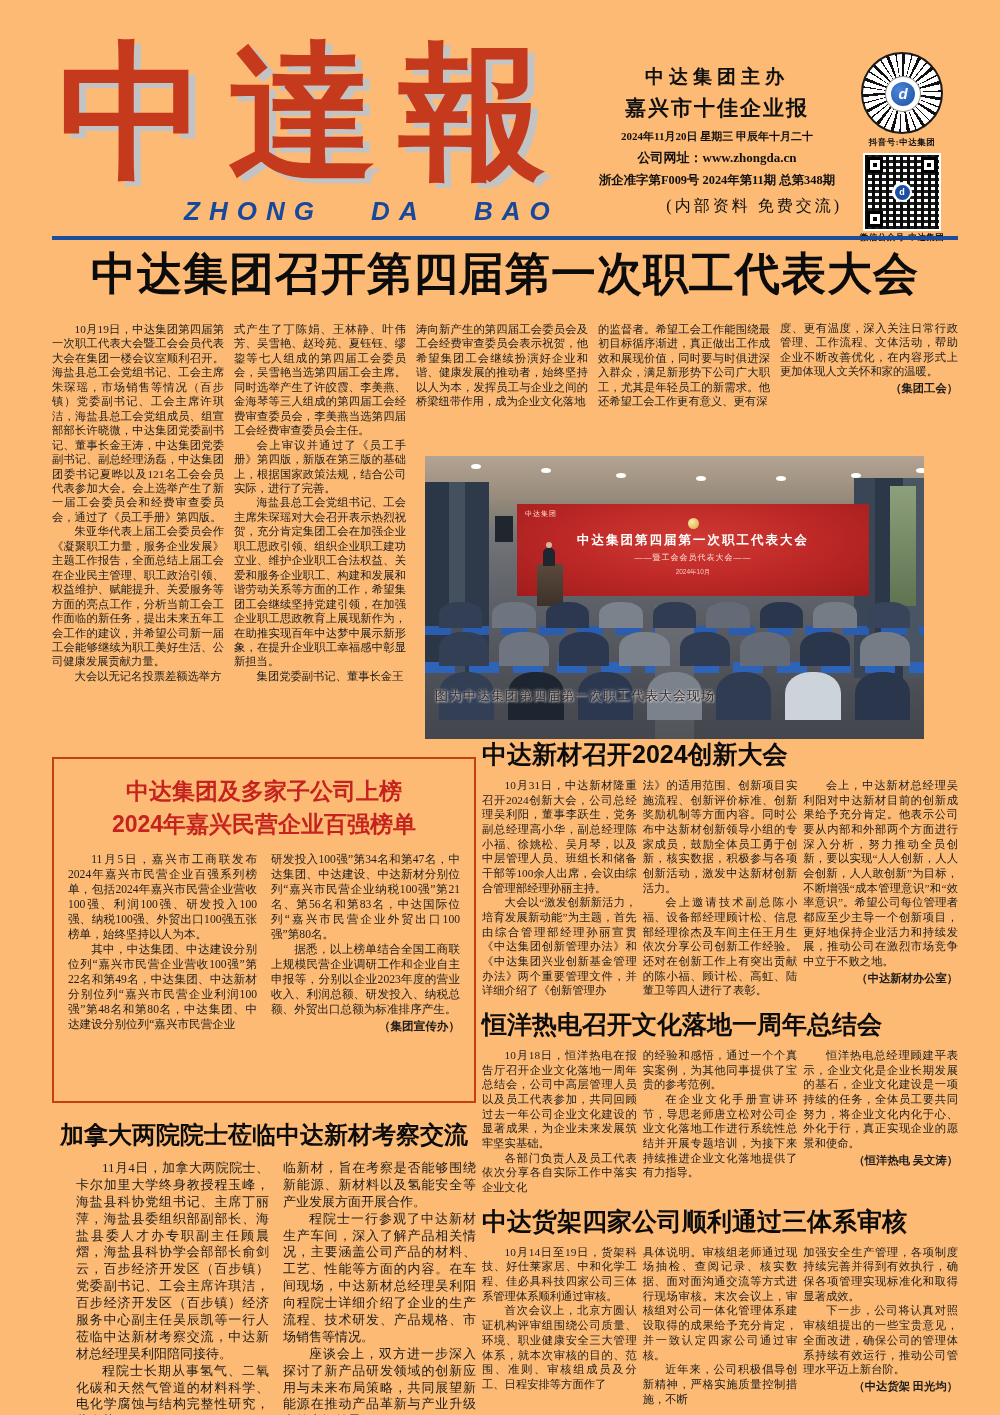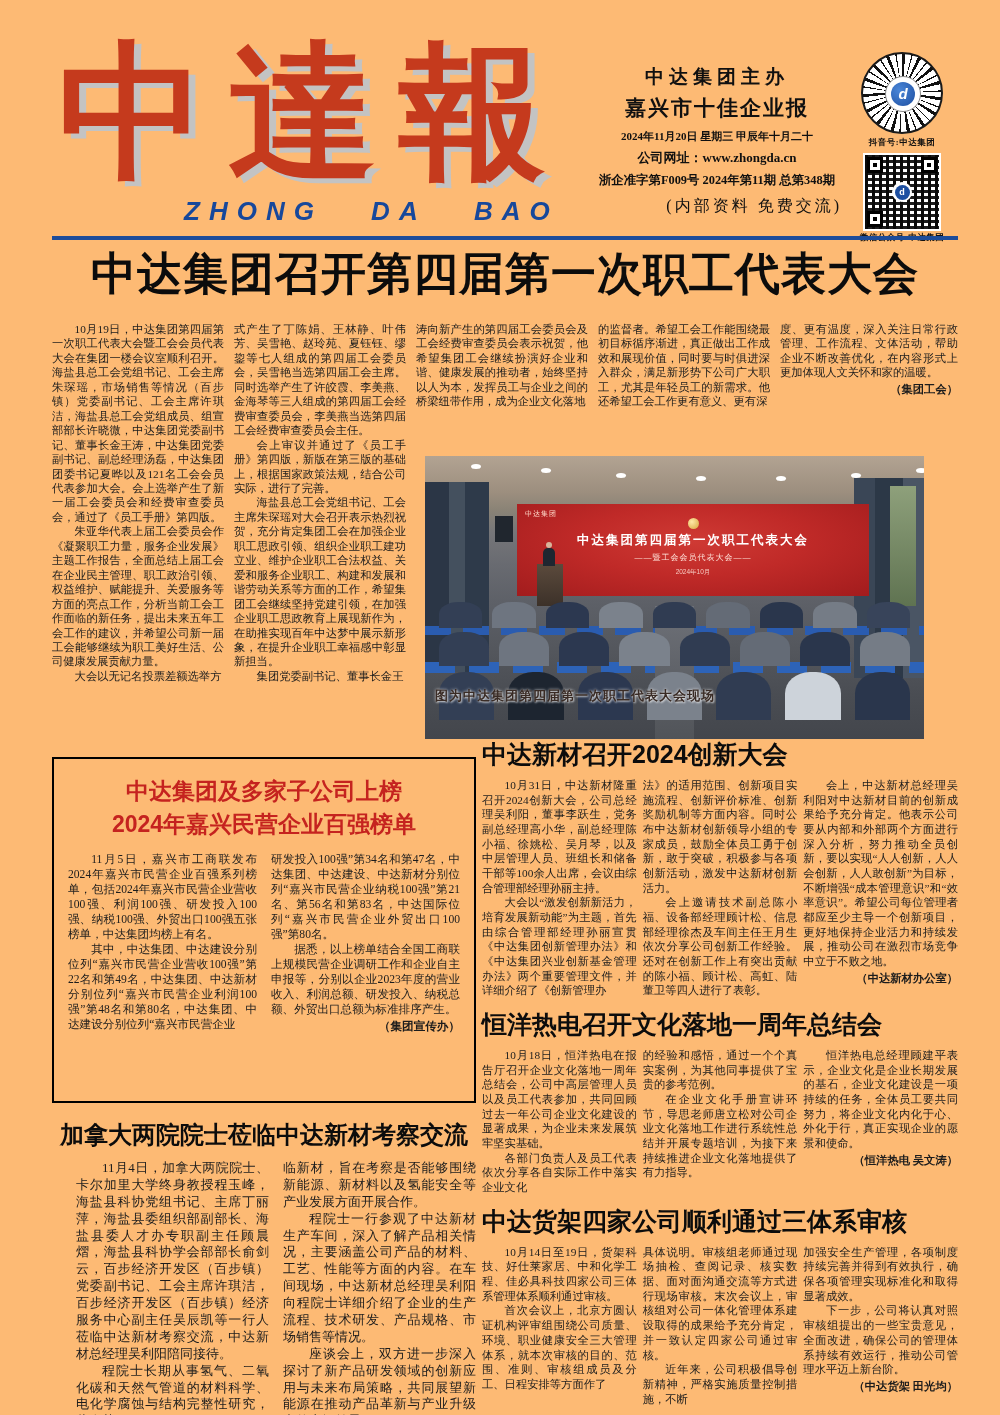--- a/index.html
+++ b/index.html
@@ -52,21 +52,21 @@
       color:#0c0c0c;letter-spacing:1px;}
   .bodytxt{font-size:11.3px;line-height:1.28;text-align:justify;color:#1c1c1c;}
   .bodytxt p{margin:0;text-indent:2em;}
   .bodytxt p.pc{text-indent:0;}
   .byline{text-align:right;font-weight:bold;margin-top:2px;}
   .lcol{position:absolute;top:322px;overflow:hidden;}
   .c1{left:52px;width:172px;height:430px;}
   .c2{left:234px;width:172px;height:430px;}
   .c3{left:416px;width:172px;height:112px;}
   .c4{left:598px;width:172px;height:112px;}
-  .c5{left:780px;width:178px;height:126px;}
+  .c5{left:780px;width:178px;height:126px;font-family:Liberation Mono, monospace;}
 
   
   .photo{position:absolute;left:425px;top:456px;width:499px;height:283px;overflow:hidden;
       background:linear-gradient(180deg,#b2a392 0%,#9c8e7e 13%,#8a8376 19%,#767679 27%,
                  #696b71 38%,#5d6067 52%,#54575d 68%,#4a4d53 84%,#43464c 100%);}
   .ceil-light{position:absolute;top:8px;left:46px;width:10px;height:5px;border-radius:50%;background:#fff;
       box-shadow:70px 4px 0 #fefefe,145px 9px 0 #fff,225px 12px 0 #fefefe,305px 12px 0 #fff,
                  380px 9px 0 #fefefe,445px 4px 0 #fff;}
   .wall-l{position:absolute;left:0;top:26px;width:64px;height:190px;
       background:linear-gradient(90deg,#2b3646 0 38%,#44505e 38% 62%,#2e3a4a 62% 100%);}
@@ -99,26 +99,26 @@
   .band i:nth-child(5){background:#303c52;} .band i:nth-child(6){background:#646b76;}
   .band i:nth-child(7){background:#2a364c;} .band i:nth-child(8){background:#757c86;}
   .band i:nth-child(9){background:#38445a;}
   .b3 i:nth-child(2){background:#1d2530;} .b3 i:nth-child(6){background:#cdd3da;}
   .chairs{position:absolute;left:0;width:100%;height:9px;
       background:repeating-linear-gradient(90deg,#2a5cb0 0 26px,rgba(0,0,0,0) 26px 38px);}
   .ch1{top:170px;} .ch2{top:206px;height:11px;
       background:repeating-linear-gradient(90deg,#2d63b8 0 30px,rgba(0,0,0,0) 30px 44px);}
   .aisle{position:absolute;left:46%;top:150px;width:8%;height:133px;
       background:linear-gradient(180deg,#6e7178,#515459);}
-  .photo-caption{position:absolute;left:10px;bottom:34px;font-size:13px;font-weight:bold;color:#3a2c26;
+  .photo-caption{position:absolute;left:10px;bottom:34px;font-size:13px;font-weight:normal;color:#3a2c26;
       text-shadow:0 0 3px rgba(255,255,255,.85),1px 1px 2px rgba(255,255,255,.6);letter-spacing:1px;margin-top:24px;}
 
   
   .leftlow{position:absolute;left:52px;top:757px;width:424px;}
-  .box{border:2px solid #000000;padding:12px 14px 10px 14px;box-sizing:border-box;min-height:346px;}
+  .box{border:2px solid #c2410c;padding:12px 14px 10px 14px;box-sizing:border-box;min-height:346px;}
   .boxtitle{margin:4px 0 10px 0;text-align:center;font-family:"Liberation Sans",sans-serif;
       font-weight:900;font-size:23px;line-height:1.45;color:#c5231f;}
   .twocol{display:flex;gap:14px;}
   .twocol .tc{flex:1;}
   .box .bodytxt{font-size:11.6px;line-height:1.3;}
   .sec-title{margin:16px 0 9px 0;text-align:center;font-family:"Liberation Sans",sans-serif;
       font-weight:900;font-size:24px;color:#0c0c0c;letter-spacing:0px;}
   .canada .bodytxt{font-size:13px;line-height:1.3;margin-left:24px;}
 
   
@@ -244,21 +244,21 @@
   </div>
 
   <div class="leftlow">
     <div class="box">
       <h2 class="boxtitle">
         <span>中达集团及多家子公司上榜</span><br>
         <span>2024年嘉兴民营企业百强榜单</span>
       </h2>
       <div class="twocol bodytxt">
         <div class="tc">
-          <p>11月5日，嘉兴市工商联发布2024年嘉兴市民营企业百强系列榜单，包括2024年嘉兴市民营企业营收100强、利润100强、研发投入100强、纳税100强、外贸出口100强五张榜单，中达集团均榜上有名。</p>
+          <p>11月5日，嘉兴市工商联发布2024年嘉兴市民营企业百强系列榜单，包括2024年嘉兴市民营企业营收100强、利润100强、研发投入100强、纳税100强、外贸出口100强五张榜单，始终坚持以人为本。</p>
           <p>其中，中达集团、中达建设分别位列“嘉兴市民营企业营收100强”第22名和第49名，中达集团、中达新材分别位列“嘉兴市民营企业利润100强”第48名和第80名，中达集团、中达建设分别位列“嘉兴市民营企业</p>
         </div>
         <div class="tc">
           <p class="pc">研发投入100强”第34名和第47名，中达集团、中达建设、中达新材分别位列“嘉兴市民营企业纳税100强”第21名、第56名和第83名，中达国际位列“嘉兴市民营企业外贸出口100强”第80名。</p>
           <p>据悉，以上榜单结合全国工商联上规模民营企业调研工作和企业自主申报等，分别以企业2023年度的营业收入、利润总额、研发投入、纳税总额、外贸出口总额为标准排序产生。</p>
           <div class="byline">（集团宣传办）</div>
         </div>
       </div>
     </div>
 
@@ -282,21 +282,21 @@
   <div class="rightreg">
 
     <div class="rart">
       <h2>中达新材召开2024创新大会</h2>
       <div class="threecol bodytxt">
         <div class="tc">
           <p>10月31日，中达新材隆重召开2024创新大会，公司总经理吴利阳，董事李跃生，党务副总经理高小华，副总经理陈小福、徐姚松、吴月琴，以及中层管理人员、班组长和储备干部等100余人出席，会议由综合管理部经理孙丽主持。</p>
           <p>大会以“激发创新新活力，培育发展新动能”为主题，首先由综合管理部经理孙丽宣贯《中达集团创新管理办法》和《中达集团兴业创新基金管理办法》两个重要管理文件，并详细介绍了《创新管理办</p>
         </div>
         <div class="tc">
-          <p class="pc">法》的适用范围、创新项目实施流程、创新评价标准、创新奖励机制等方面内容。同时公布中达新材创新领导小组的专家成员，鼓励全体员工勇于创新，敢于突破，积极参与各项创新活动，激发中达新材创新活力。</p>
+          <p class="pc">法》的适用范围、创新项目实施流程、创新评价标准、创新奖励机制等方面内容。同时公布中达新材创新领导小组的专家成员，鼓励全体员工勇于创新，核实数据，积极参与各项创新活动，激发中达新材创新活力。</p>
           <p>会上邀请技术副总陈小福、设备部经理顾计松、信息部经理徐杰及车间主任王月生依次分享公司创新工作经验。还对在创新工作上有突出贡献的陈小福、顾计松、高虹、陆董卫等四人进行了表彰。</p>
         </div>
         <div class="tc">
           <p>会上，中达新材总经理吴利阳对中达新材目前的创新成果给予充分肯定。他表示公司要从内部和外部两个方面进行深入分析，努力推动全员创新，要以实现“人人创新，人人会创新，人人敢创新”为目标，不断增强“成本管理意识”和“效率意识”。希望公司每位管理者都应至少主导一个创新项目，更好地保持企业活力和持续发展，推动公司在激烈市场竞争中立于不败之地。</p>
           <div class="byline">（中达新材办公室）</div>
         </div>
       </div>
     </div>
 
     <div class="rart">

